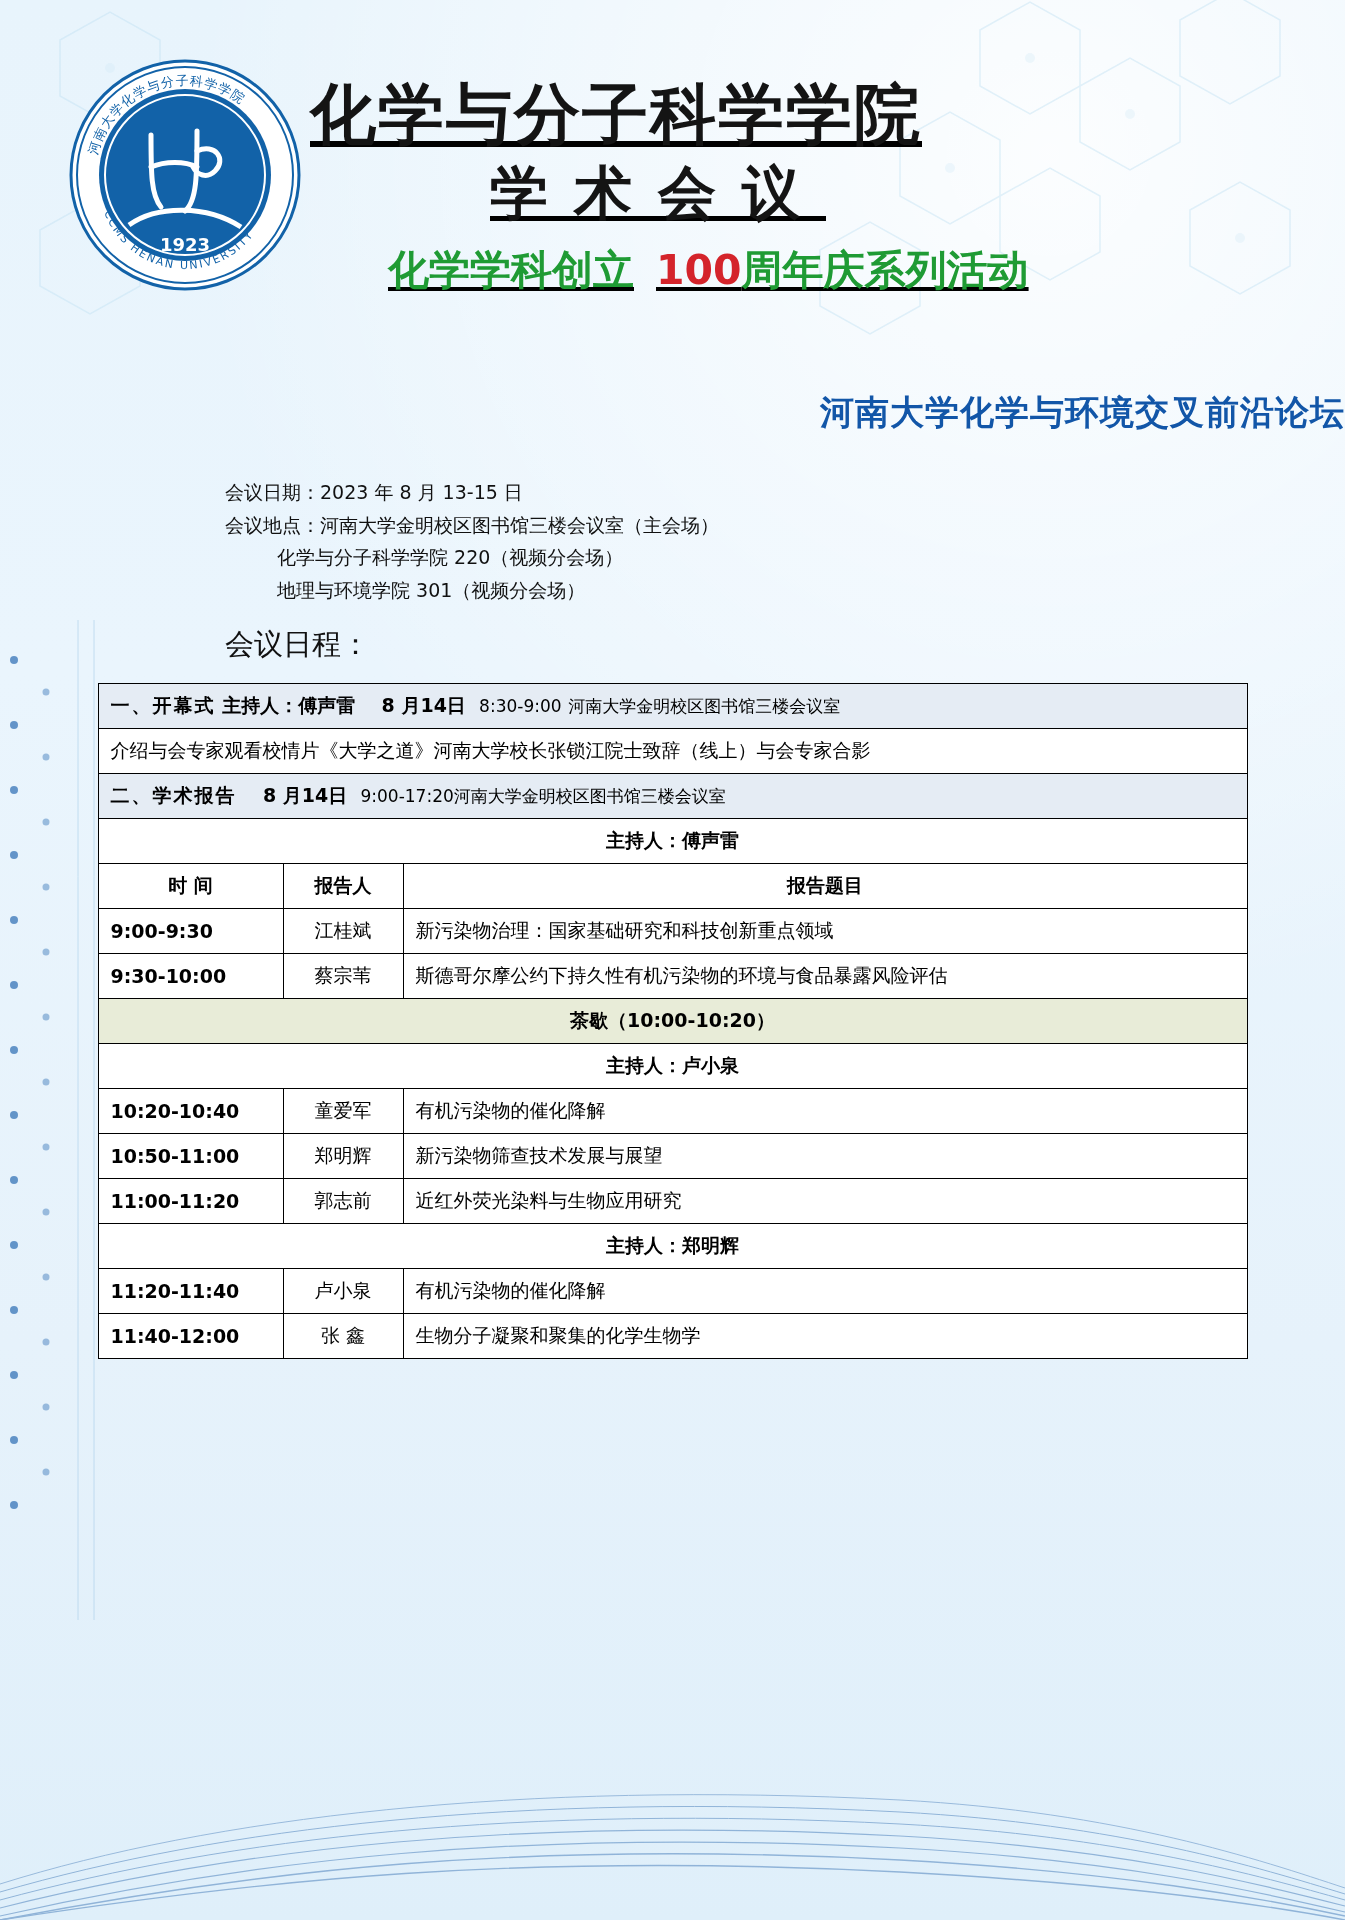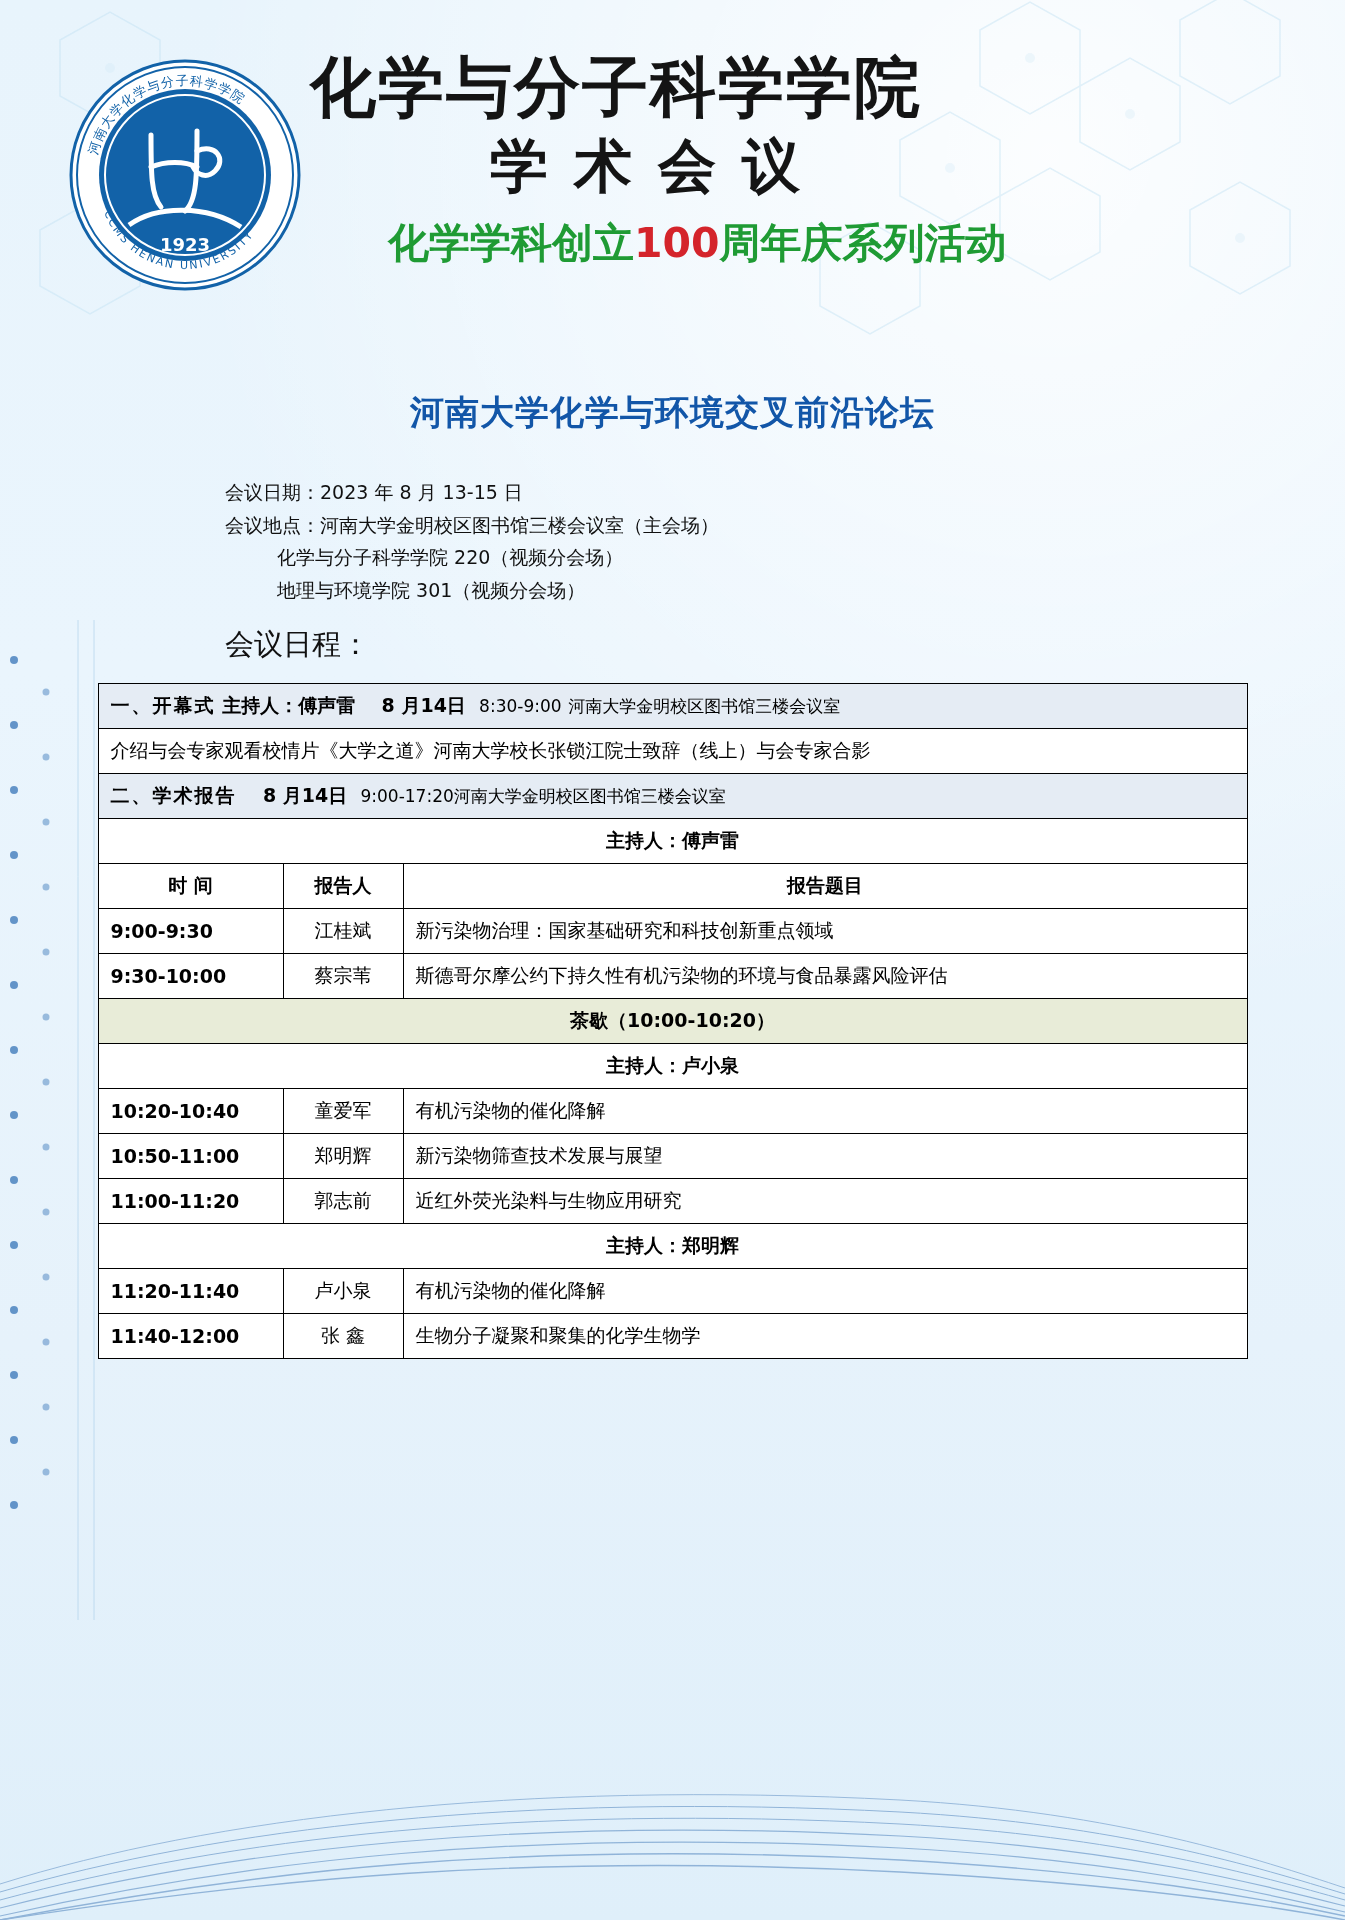--- a/index.html
+++ b/index.html
@@ -49,22 +49,23 @@
   .logo {
     position: absolute;
     left: 65px;
     top: 55px;
     width: 240px;
     height: 240px;
   }
   .banner-text {
     position: absolute;
     left: 310px;
-    top: 53px;
+    top: 80px;
     width: 1000px;
+    text-decoration: underline;
   }
   .banner-line1 {
     font-family: "DejaVu Sans", sans-serif;
     font-weight: bold;
     font-size: 66px;
     letter-spacing: 2px;
     color: #141414;
     line-height: 1.05;
     white-space: nowrap;
   }
@@ -80,26 +81,26 @@
   }
   .banner-line3 {
     font-family: "DejaVu Sans", sans-serif;
     font-weight: bold;
     font-size: 41px;
     margin-top: 10px;
     padding-left: 78px;
     white-space: nowrap;
   }
   .banner-line3 .green { color: #1f9b34; }
-  .banner-line3 .red { color: #d4242b; }
+  .banner-line3 .red { color: #d4242b; margin-left: 22px; }
 
   
   .doc-title {
     position: relative;
-    text-align: center;
+    text-align: right;
     color: #1256a8;
     font-family: "DejaVu Sans", sans-serif;
     font-weight: bold;
     font-size: 34px;
     margin-top: 50px;
     letter-spacing: 1px;
   }
 
   
   .meta {

